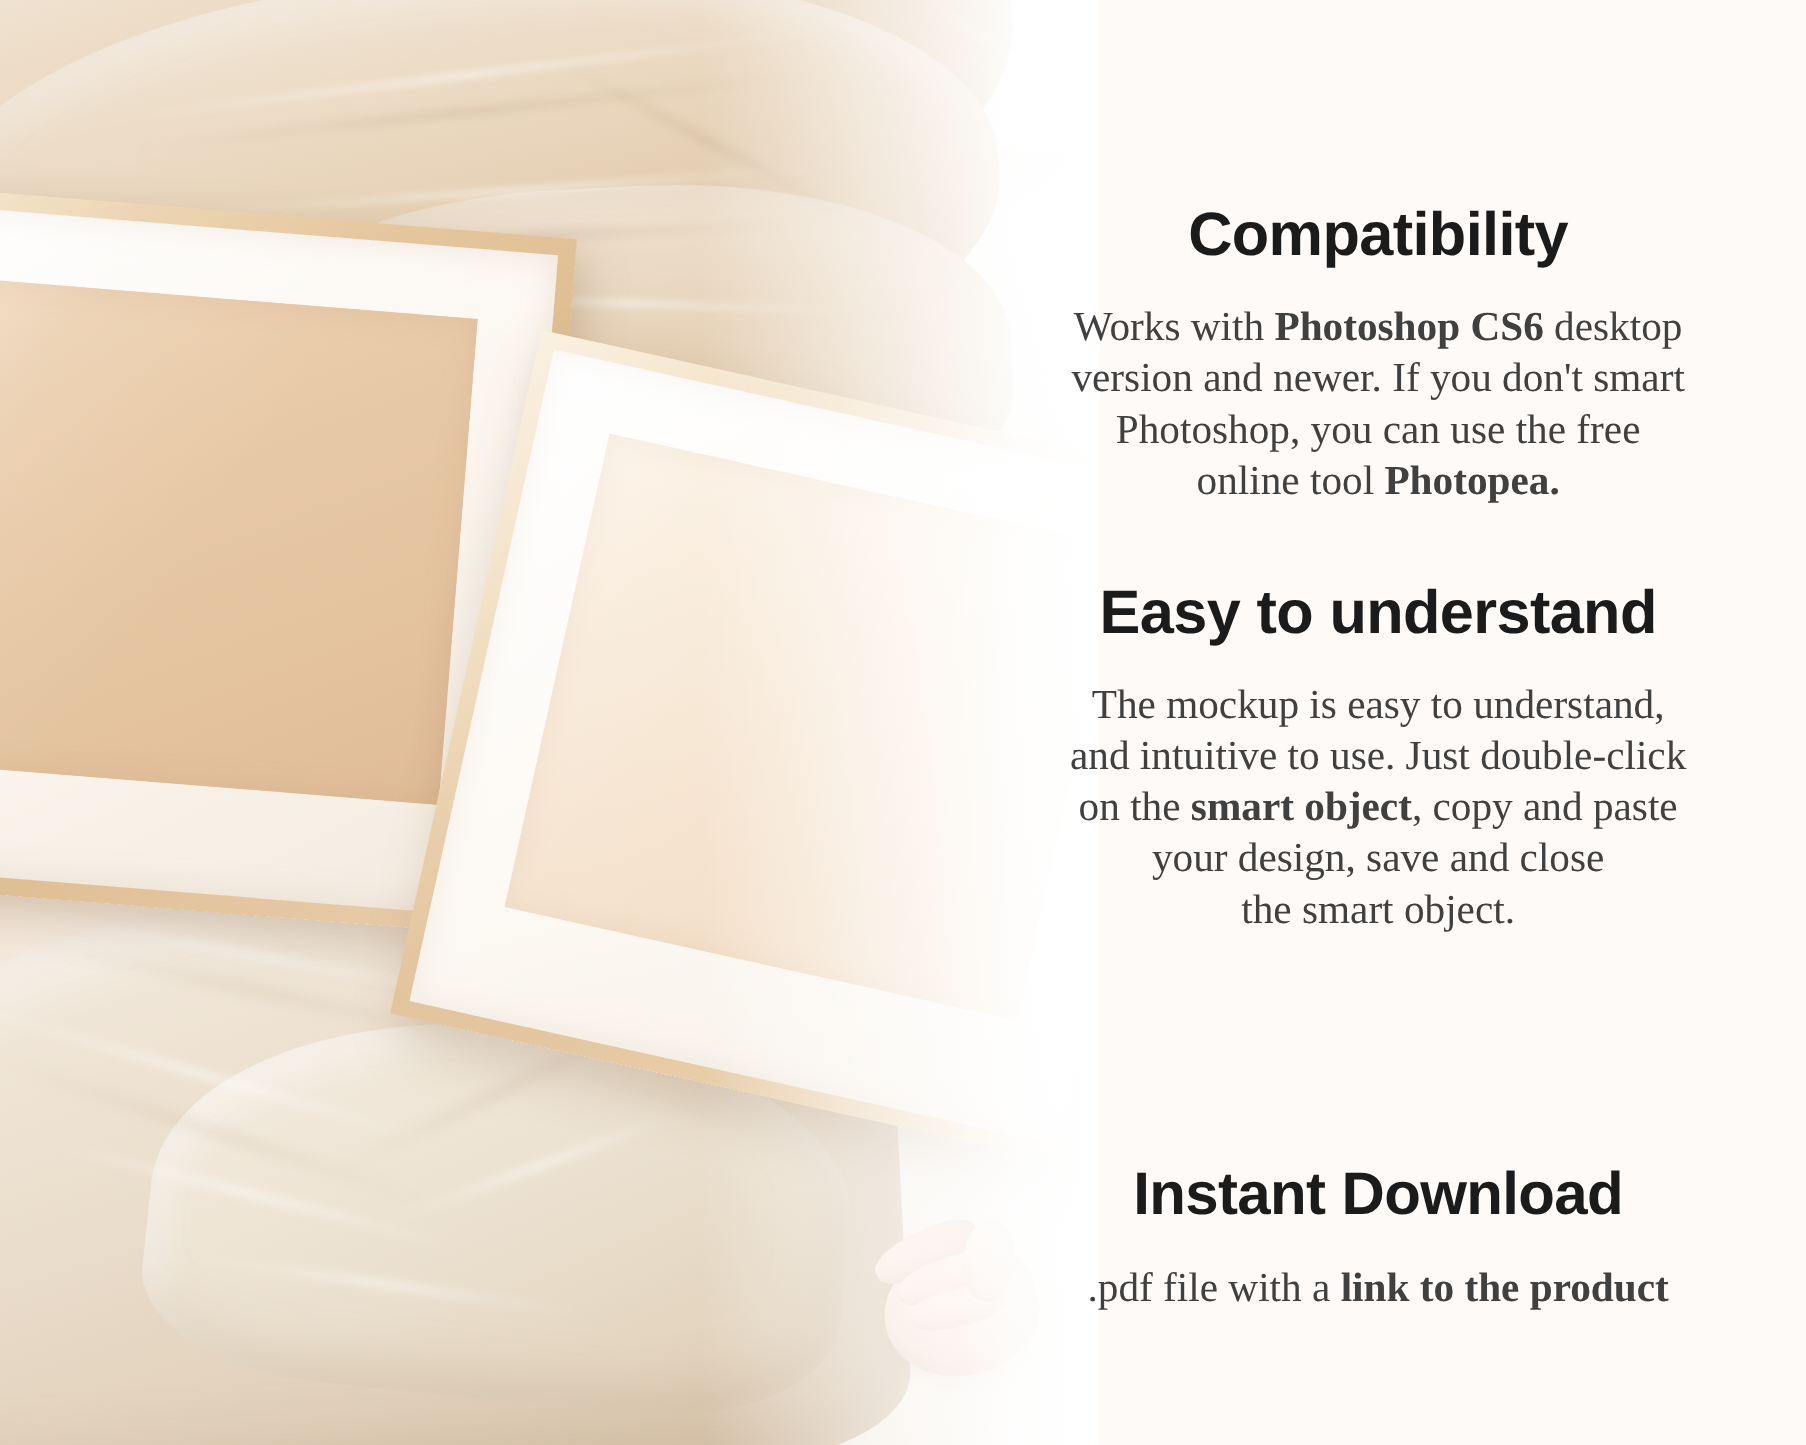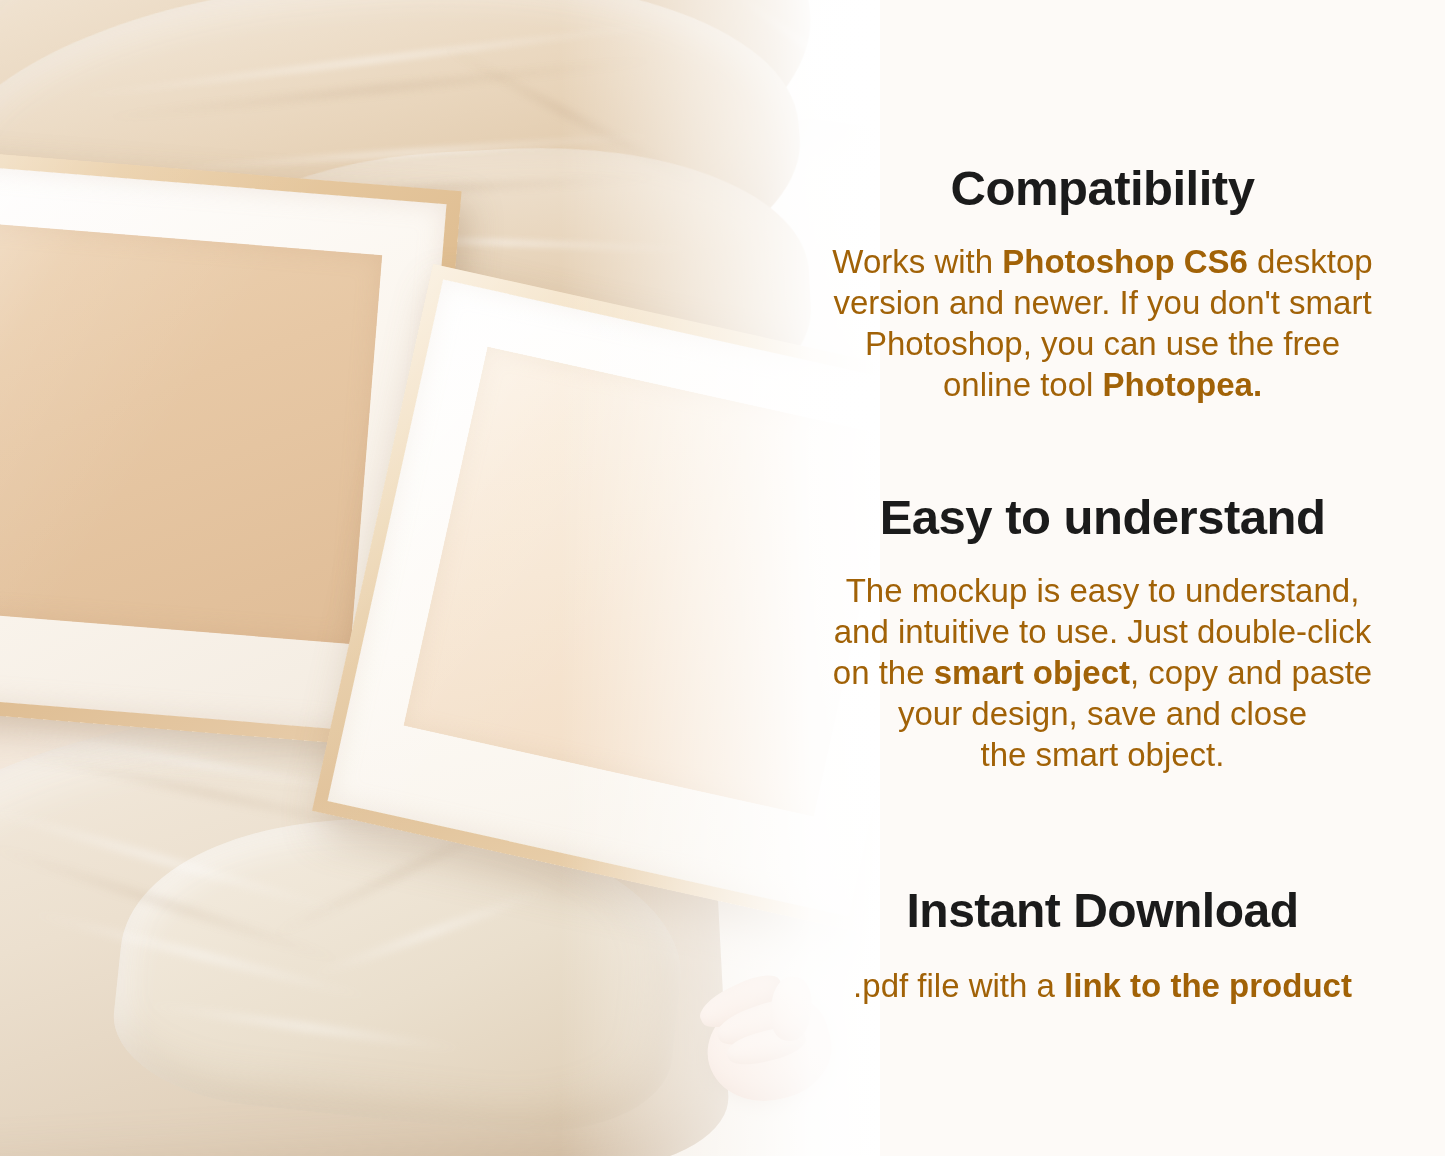--- a/index.html
+++ b/index.html
@@ -121,42 +121,42 @@
     border-radius:44%;box-shadow:inset -5px -4px 12px rgba(196,150,122,.3);}
   .f1{left:14px;top:16px;width:88px;height:34px;transform:rotate(-10deg);}
   .f2{left:26px;top:42px;width:86px;height:32px;transform:rotate(-4deg);}
   .f3{left:30px;top:68px;width:80px;height:30px;transform:rotate(2deg);}
   .thumb{left:84px;top:22px;width:40px;height:64px;transform:rotate(22deg);}
 
   
   #panel{position:absolute;left:760px;top:0;width:685px;height:1156px;}
   .section{position:absolute;left:0;width:685px;text-align:center;}
   #sec-compat{top:126px;margin-top:37px;}
-  #sec-easy{top:492px;}
+  #sec-easy{top:465px;}
   #sec-instant{top:886px;}
 
   .heading{
     color:#1b1b1b;
     font-weight:700;
     letter-spacing:-0.5px;
     line-height:1.04;
     margin:0;
     font-family:"Liberation Sans", sans-serif;
   }
   #sec-compat .heading{font-size:49px;}
   #sec-easy .heading{font-size:49px;}
-  #sec-instant .heading{font-size:48px;}
+  #sec-instant .heading{font-size:48px;margin-top:45px;}
 
   .body{
-    color:#a16207;
+    color:#404040;
     font-size:33px;
     line-height:1.24;
     margin:0;
     font-weight:400;
-    font-family:Liberation Sans, sans-serif;
+    font-family:Liberation Serif, serif;
   }
   #sec-compat .body{margin-top:28px;}
   #sec-easy .body{margin-top:28px;}
   #sec-instant .body{margin-top:30px;}
   .body b{font-weight:700;}
   .line{display:block;}
 </style>
 </head>
 <body>
 

